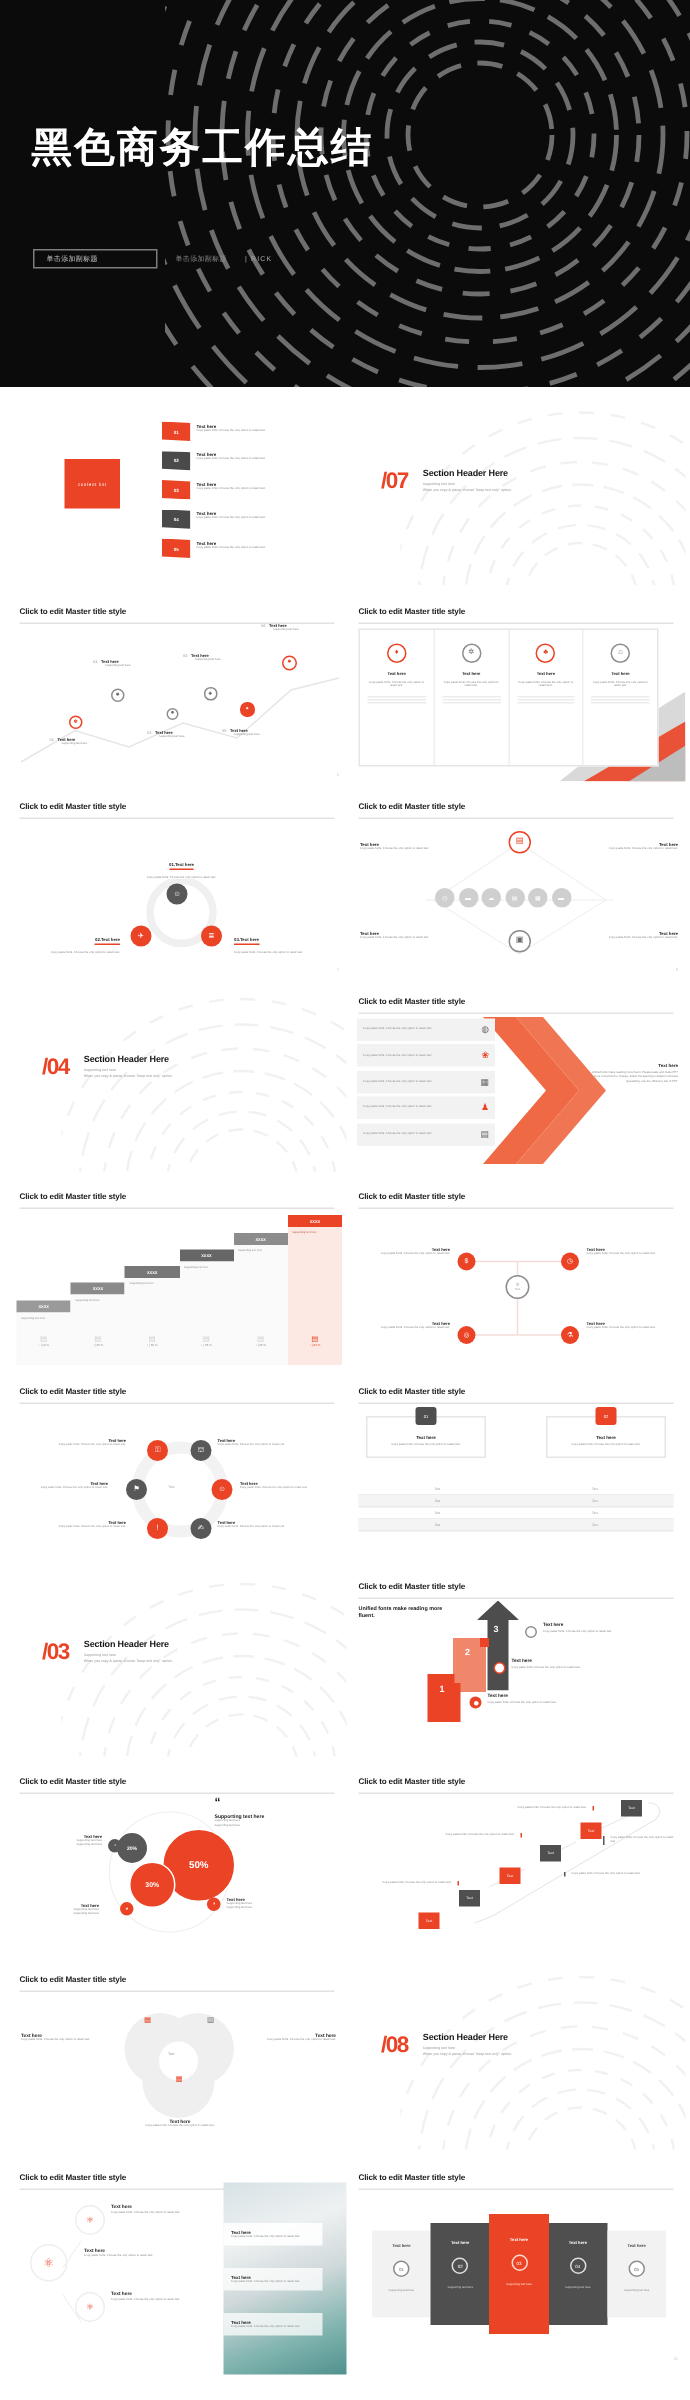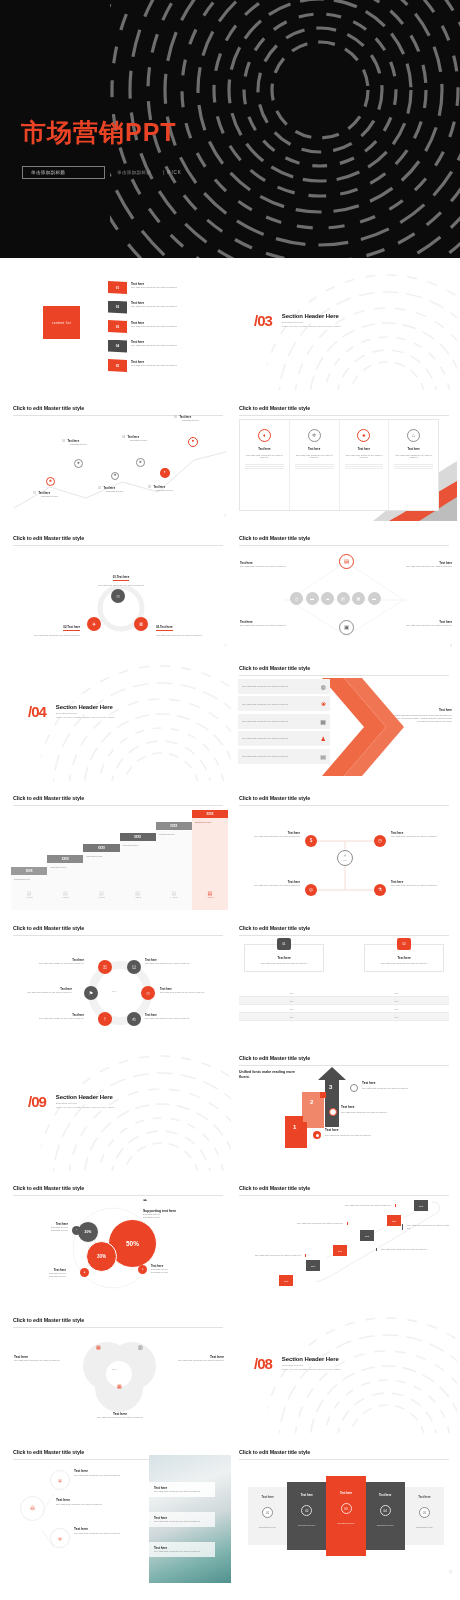--- a/index.html
+++ b/index.html
@@ -149,21 +149,21 @@
             <circle cx="210" cy="210" r="208"></circle>
           </g>
         <g stroke-dasharray="33 15">
             <circle cx="210" cy="210" r="227"></circle>
           </g>
         <g stroke-dasharray="21 18">
             <circle cx="210" cy="210" r="246"></circle>
           </g>
       </g>
     </svg>
-    <div class="cover-sub">市场营销PPT</div>
+    <div class="cover-title">黑色商务工作总结</div>
     <div class="cover-meta">
       <div class="cover-box">单击添加副标题</div>
       <div class="cover-m2">单击添加副标题</div>
       <div class="cover-m3">| RICK</div>
     </div>
   </div>
 
   <div class="slide s-half" style="left:8px; top:265px;">
     <div class="cont-badge">content list</div>
     <div class="cont-list">
@@ -225,21 +225,21 @@
           </g>
         <g stroke-dasharray="16 8">
             <circle cx="120" cy="170" r="108"></circle>
           </g>
         <g stroke-dasharray="10 11">
             <circle cx="120" cy="170" r="125"></circle>
           </g>
       </g>
     </svg>
     <div style="position:absolute; left:20px; top:48px; display:flex; align-items:flex-start; gap:10px;">
-      <div class="sec-num">/03</div>
+      <div class="sec-num">/07</div>
       <div>
         <div class="sec-h">Section Header Here</div>
         <div class="sec-b">Supporting text here</div>
         <div class="sec-b" style="margin-top:0">When you copy &amp; paste, choose "keep text only" option.</div>
       </div>
     </div>
   </div>
 
   <div class="slide s-half" style="left:8px; top:396px;">
     <div style="padding:9px 8px 0 5px;">
@@ -770,21 +770,21 @@
           </g>
         <g stroke-dasharray="16 8">
             <circle cx="120" cy="170" r="108"></circle>
           </g>
         <g stroke-dasharray="10 11">
             <circle cx="120" cy="170" r="125"></circle>
           </g>
       </g>
     </svg>
     <div style="position:absolute; left:20px; top:48px; display:flex; align-items:flex-start; gap:10px;">
-      <div class="sec-num">/09</div>
+      <div class="sec-num">/03</div>
       <div>
         <div class="sec-h">Section Header Here</div>
         <div class="sec-b">Supporting text here</div>
         <div class="sec-b" style="margin-top:0">When you copy &amp; paste, choose "keep text only" option.</div>
       </div>
     </div>
   </div>
 
   <div class="slide s-half" style="left:234px; top:1046px;">
     <div style="padding:9px 8px 0 5px;">

